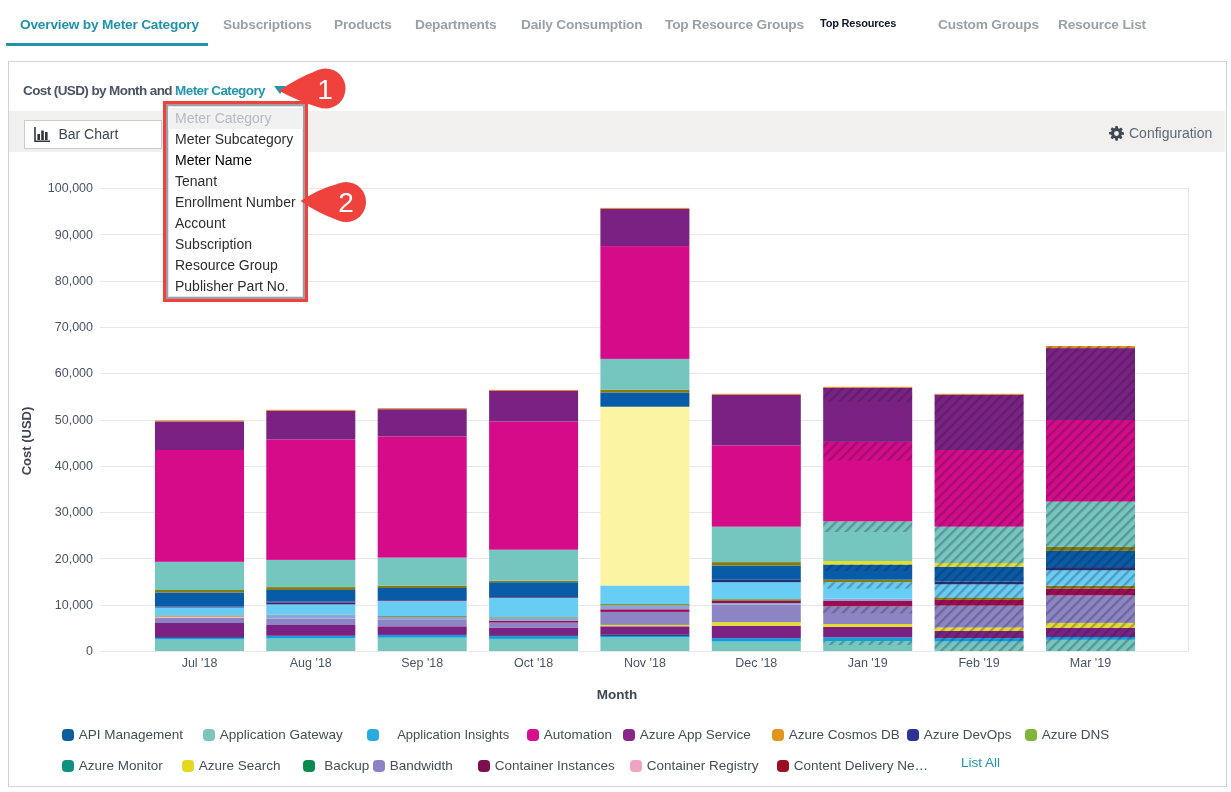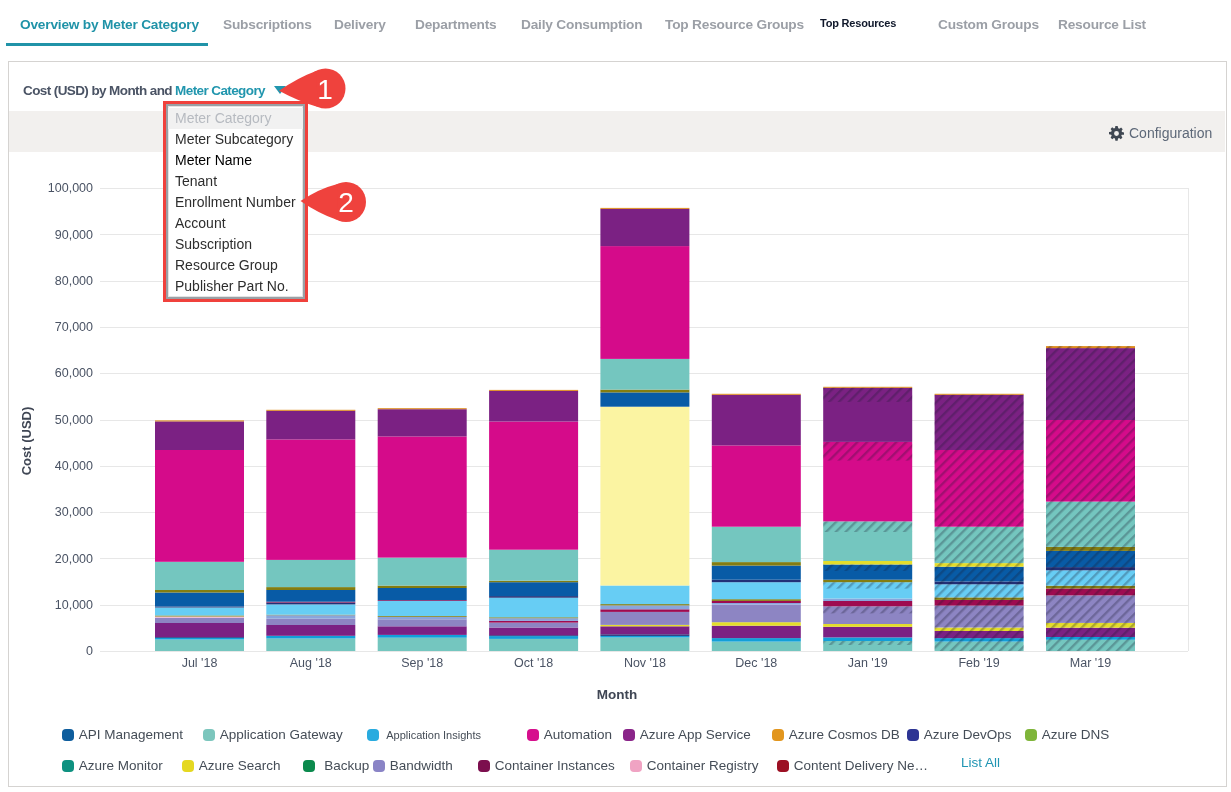--- a/index.html
+++ b/index.html
@@ -2,31 +2,40 @@
 <html><head><meta charset="utf-8">
 <style>
 * { margin:0; padding:0; box-sizing:content-box; }
 html,body { width:1231px; height:792px; background:#fff; font-family:'Liberation Sans',sans-serif; overflow:hidden; }
 .abs { position:absolute; }
 </style></head>
 <body>
 <div style="position:relative;width:1231px;height:776px;">
 <div style="position:absolute;left:20px;top:17px;font-size:13.7px;letter-spacing:-0.2px;font-weight:bold;color:#2093a8;white-space:nowrap;">Overview by Meter Category</div>
 <div style="position:absolute;left:223px;top:17px;font-size:13.7px;letter-spacing:-0.2px;font-weight:bold;color:#9b9fa6;white-space:nowrap;">Subscriptions</div>
-<div style="position:absolute;left:334px;top:17px;font-size:13.7px;letter-spacing:-0.2px;font-weight:bold;color:#9b9fa6;white-space:nowrap;">Delivery</div>
+<div style="position:absolute;left:334px;top:17px;font-size:13.7px;letter-spacing:-0.2px;font-weight:bold;color:#9b9fa6;white-space:nowrap;">Products</div>
 <div style="position:absolute;left:415px;top:17px;font-size:13.7px;letter-spacing:-0.2px;font-weight:bold;color:#9b9fa6;white-space:nowrap;">Departments</div>
 <div style="position:absolute;left:521px;top:17px;font-size:13.7px;letter-spacing:-0.2px;font-weight:bold;color:#9b9fa6;white-space:nowrap;">Daily Consumption</div>
 <div style="position:absolute;left:665px;top:17px;font-size:13.7px;letter-spacing:-0.2px;font-weight:bold;color:#9b9fa6;white-space:nowrap;">Top Resource Groups</div>
 <div style="position:absolute;left:820px;top:17px;font-size:11px;letter-spacing:-0.2px;font-weight:bold;color:#0f172a;white-space:nowrap;">Top Resources</div>
 <div style="position:absolute;left:938px;top:17px;font-size:13.7px;letter-spacing:-0.2px;font-weight:bold;color:#9b9fa6;white-space:nowrap;">Custom Groups</div>
 <div style="position:absolute;left:1058px;top:17px;font-size:13.7px;letter-spacing:-0.2px;font-weight:bold;color:#9b9fa6;white-space:nowrap;">Resource List</div>
 <div style="position:absolute;left:6px;top:42.8px;width:201.5px;height:3.4px;background:#2093a8;"></div>
 <div class="abs" style="left:7.5px;top:61px;width:1217.5px;height:724px;border:1px solid #d5d3d1;background:#fff;"></div>
 <div class="abs" style="left:23px;top:83px;font-size:13.5px;letter-spacing:-0.6px;font-weight:bold;color:#4a5364;white-space:nowrap;">Cost (USD) by Month and <span style="color:#2196ae;">Meter Category</span><span style="display:inline-block;width:0;height:0;border-left:6.5px solid transparent;border-right:6.5px solid transparent;border-top:8px solid #2196ae;margin-left:9px;vertical-align:1px;"></span></div>
 <div class="abs" style="left:8.5px;top:111px;width:1216.5px;height:41px;background:#f2f0ee;"></div>
+<div class="abs" style="left:23.9px;top:120.1px;width:136px;height:26.7px;background:#fff;border:1px solid #c9cdd3;">
+<svg width="17" height="16" viewBox="0 0 17 16" style="position:absolute;left:9px;top:5.5px;" xmlns="http://www.w3.org/2000/svg">
+<path d="M1 0 V14.2 H16" stroke="#35363b" stroke-width="1.6" fill="none"></path>
+<rect x="3.4" y="7" width="2.6" height="6" fill="#35363b"></rect>
+<rect x="7.2" y="3.5" width="2.6" height="9.5" fill="#35363b"></rect>
+<rect x="11" y="5" width="2.6" height="8" fill="#35363b"></rect>
+</svg>
+<span style="position:absolute;left:33.5px;top:5.2px;font-size:14px;color:#3d4658;">Bar Chart</span>
+</div>
 <div class="abs" style="left:1109px;top:125px;font-size:14px;color:#5d6878;"><svg width="15" height="15" viewBox="0 0 16 16" style="vertical-align:-2.5px;margin-right:5px;" xmlns="http://www.w3.org/2000/svg">
 <path fill="#3f4752" d="M16 9.2 V6.8 l-2.1-.4 a6 6 0 0 0-.5-1.2 l1.2-1.8-1.7-1.7-1.8 1.2 a6 6 0 0 0-1.2-.5 L9.2 0 H6.8 L6.4 2.1 a6 6 0 0 0-1.2.5 L3.4 1.4 1.7 3.1 2.9 4.9 a6 6 0 0 0-.5 1.2 L0 6.5 v2.4 l2.4.4 a6 6 0 0 0 .5 1.2 l-1.2 1.8 1.7 1.7 1.8-1.2 a6 6 0 0 0 1.2.5 l.4 2.4 h2.4 l.4-2.4 a6 6 0 0 0 1.2-.5 l1.8 1.2 1.7-1.7-1.2-1.8 a6 6 0 0 0 .5-1.2 z M8 10.6 A2.6 2.6 0 1 1 8 5.4 a2.6 2.6 0 0 1 0 5.2 z"></path>
 </svg>Configuration</div>
 <svg width="1231" height="792" viewBox="0 0 1231 792" style="position:absolute;left:0;top:0;" xmlns="http://www.w3.org/2000/svg">
 <defs>
         <pattern id="h" width="6.9" height="6.9" patternUnits="userSpaceOnUse" patternTransform="rotate(-45)">
 <rect width="6.9" height="6.9" fill="none"></rect>
           <rect x="0" y="0" width="6.9" height="2.4" fill="rgba(25,25,45,0.28)"></rect>
         </pattern>
       </defs>
@@ -207,21 +216,21 @@
 <text x="533.6" y="667" text-anchor="middle" font-family="Liberation Sans, sans-serif" font-size="12.5" fill="#4a5364">Oct '18</text>
 <text x="644.9" y="667" text-anchor="middle" font-family="Liberation Sans, sans-serif" font-size="12.5" fill="#4a5364">Nov '18</text>
 <text x="756.3" y="667" text-anchor="middle" font-family="Liberation Sans, sans-serif" font-size="12.5" fill="#4a5364">Dec '18</text>
 <text x="867.7" y="667" text-anchor="middle" font-family="Liberation Sans, sans-serif" font-size="12.5" fill="#4a5364">Jan '19</text>
 <text x="979.1" y="667" text-anchor="middle" font-family="Liberation Sans, sans-serif" font-size="12.5" fill="#4a5364">Feb '19</text>
 <text x="1090.5" y="667" text-anchor="middle" font-family="Liberation Sans, sans-serif" font-size="12.5" fill="#4a5364">Mar '19</text>
 <text x="617" y="699" text-anchor="middle" font-family="Liberation Sans, sans-serif" font-size="13.5" font-weight="bold" fill="#3f4654">Month</text>
 </svg>
 <div style="position:absolute;left:62px;top:725px;height:13px;white-space:nowrap;"><span style="display:inline-block;width:12.2px;height:12.2px;border-radius:4px;background:#0e5d9d;vertical-align:-2px;"></span><span style="font-size:13.5px;color:#454d57;margin-left:4.5px;">API Management</span></div>
 <div style="position:absolute;left:203px;top:725px;height:13px;white-space:nowrap;"><span style="display:inline-block;width:12.2px;height:12.2px;border-radius:4px;background:#7cc6bd;vertical-align:-2px;"></span><span style="font-size:13.5px;color:#454d57;margin-left:4.5px;">Application Gateway</span></div>
-<div style="position:absolute;left:367px;top:725px;height:13px;white-space:nowrap;"><span style="display:inline-block;width:12.2px;height:12.2px;border-radius:4px;background:#29abdf;vertical-align:-2px;"></span><span style="font-size:11px;color:#454d57;margin-left:7px;">Application Insights</span></div>
+<div style="position:absolute;left:367px;top:725px;height:13px;white-space:nowrap;"><span style="display:inline-block;width:12.2px;height:12.2px;border-radius:4px;background:#29abdf;vertical-align:-2px;"></span><span style="font-size:13px;color:#454d57;margin-left:18px;">Application Insights</span></div>
 <div style="position:absolute;left:527px;top:725px;height:13px;white-space:nowrap;"><span style="display:inline-block;width:12.2px;height:12.2px;border-radius:4px;background:#d60f8d;vertical-align:-2px;"></span><span style="font-size:13.5px;color:#454d57;margin-left:4.5px;">Automation</span></div>
 <div style="position:absolute;left:623px;top:725px;height:13px;white-space:nowrap;"><span style="display:inline-block;width:12.2px;height:12.2px;border-radius:4px;background:#8a2589;vertical-align:-2px;"></span><span style="font-size:13.5px;color:#454d57;margin-left:4.5px;">Azure App Service</span></div>
 <div style="position:absolute;left:772px;top:725px;height:13px;white-space:nowrap;"><span style="display:inline-block;width:12.2px;height:12.2px;border-radius:4px;background:#e2961e;vertical-align:-2px;"></span><span style="font-size:13.5px;color:#454d57;margin-left:4.5px;">Azure Cosmos DB</span></div>
 <div style="position:absolute;left:907px;top:725px;height:13px;white-space:nowrap;"><span style="display:inline-block;width:12.2px;height:12.2px;border-radius:4px;background:#2d3494;vertical-align:-2px;"></span><span style="font-size:13.5px;color:#454d57;margin-left:4.5px;">Azure DevOps</span></div>
 <div style="position:absolute;left:1025px;top:725px;height:13px;white-space:nowrap;"><span style="display:inline-block;width:12.2px;height:12.2px;border-radius:4px;background:#7fb53a;vertical-align:-2px;"></span><span style="font-size:13.5px;color:#454d57;margin-left:4.5px;">Azure DNS</span></div>
 <div style="position:absolute;left:62px;top:756px;height:13px;white-space:nowrap;"><span style="display:inline-block;width:12.2px;height:12.2px;border-radius:4px;background:#0e9180;vertical-align:-2px;"></span><span style="font-size:13.5px;color:#454d57;margin-left:4.5px;">Azure Monitor</span></div>
 <div style="position:absolute;left:182px;top:756px;height:13px;white-space:nowrap;"><span style="display:inline-block;width:12.2px;height:12.2px;border-radius:4px;background:#e5d820;vertical-align:-2px;"></span><span style="font-size:13.5px;color:#454d57;margin-left:4.5px;">Azure Search</span></div>
 <div style="position:absolute;left:303px;top:756px;height:13px;white-space:nowrap;"><span style="display:inline-block;width:12.2px;height:12.2px;border-radius:4px;background:#0b8a4d;vertical-align:-2px;"></span><span style="font-size:13.5px;color:#454d57;margin-left:9px;">Backup</span></div>
 <div style="position:absolute;left:373px;top:756px;height:13px;white-space:nowrap;"><span style="display:inline-block;width:12.2px;height:12.2px;border-radius:4px;background:#8a84c6;vertical-align:-2px;"></span><span style="font-size:13.5px;color:#454d57;margin-left:4.5px;">Bandwidth</span></div>
 <div style="position:absolute;left:478px;top:756px;height:13px;white-space:nowrap;"><span style="display:inline-block;width:12.2px;height:12.2px;border-radius:4px;background:#7c0f4e;vertical-align:-2px;"></span><span style="font-size:13.5px;color:#454d57;margin-left:4.5px;">Container Instances</span></div>

